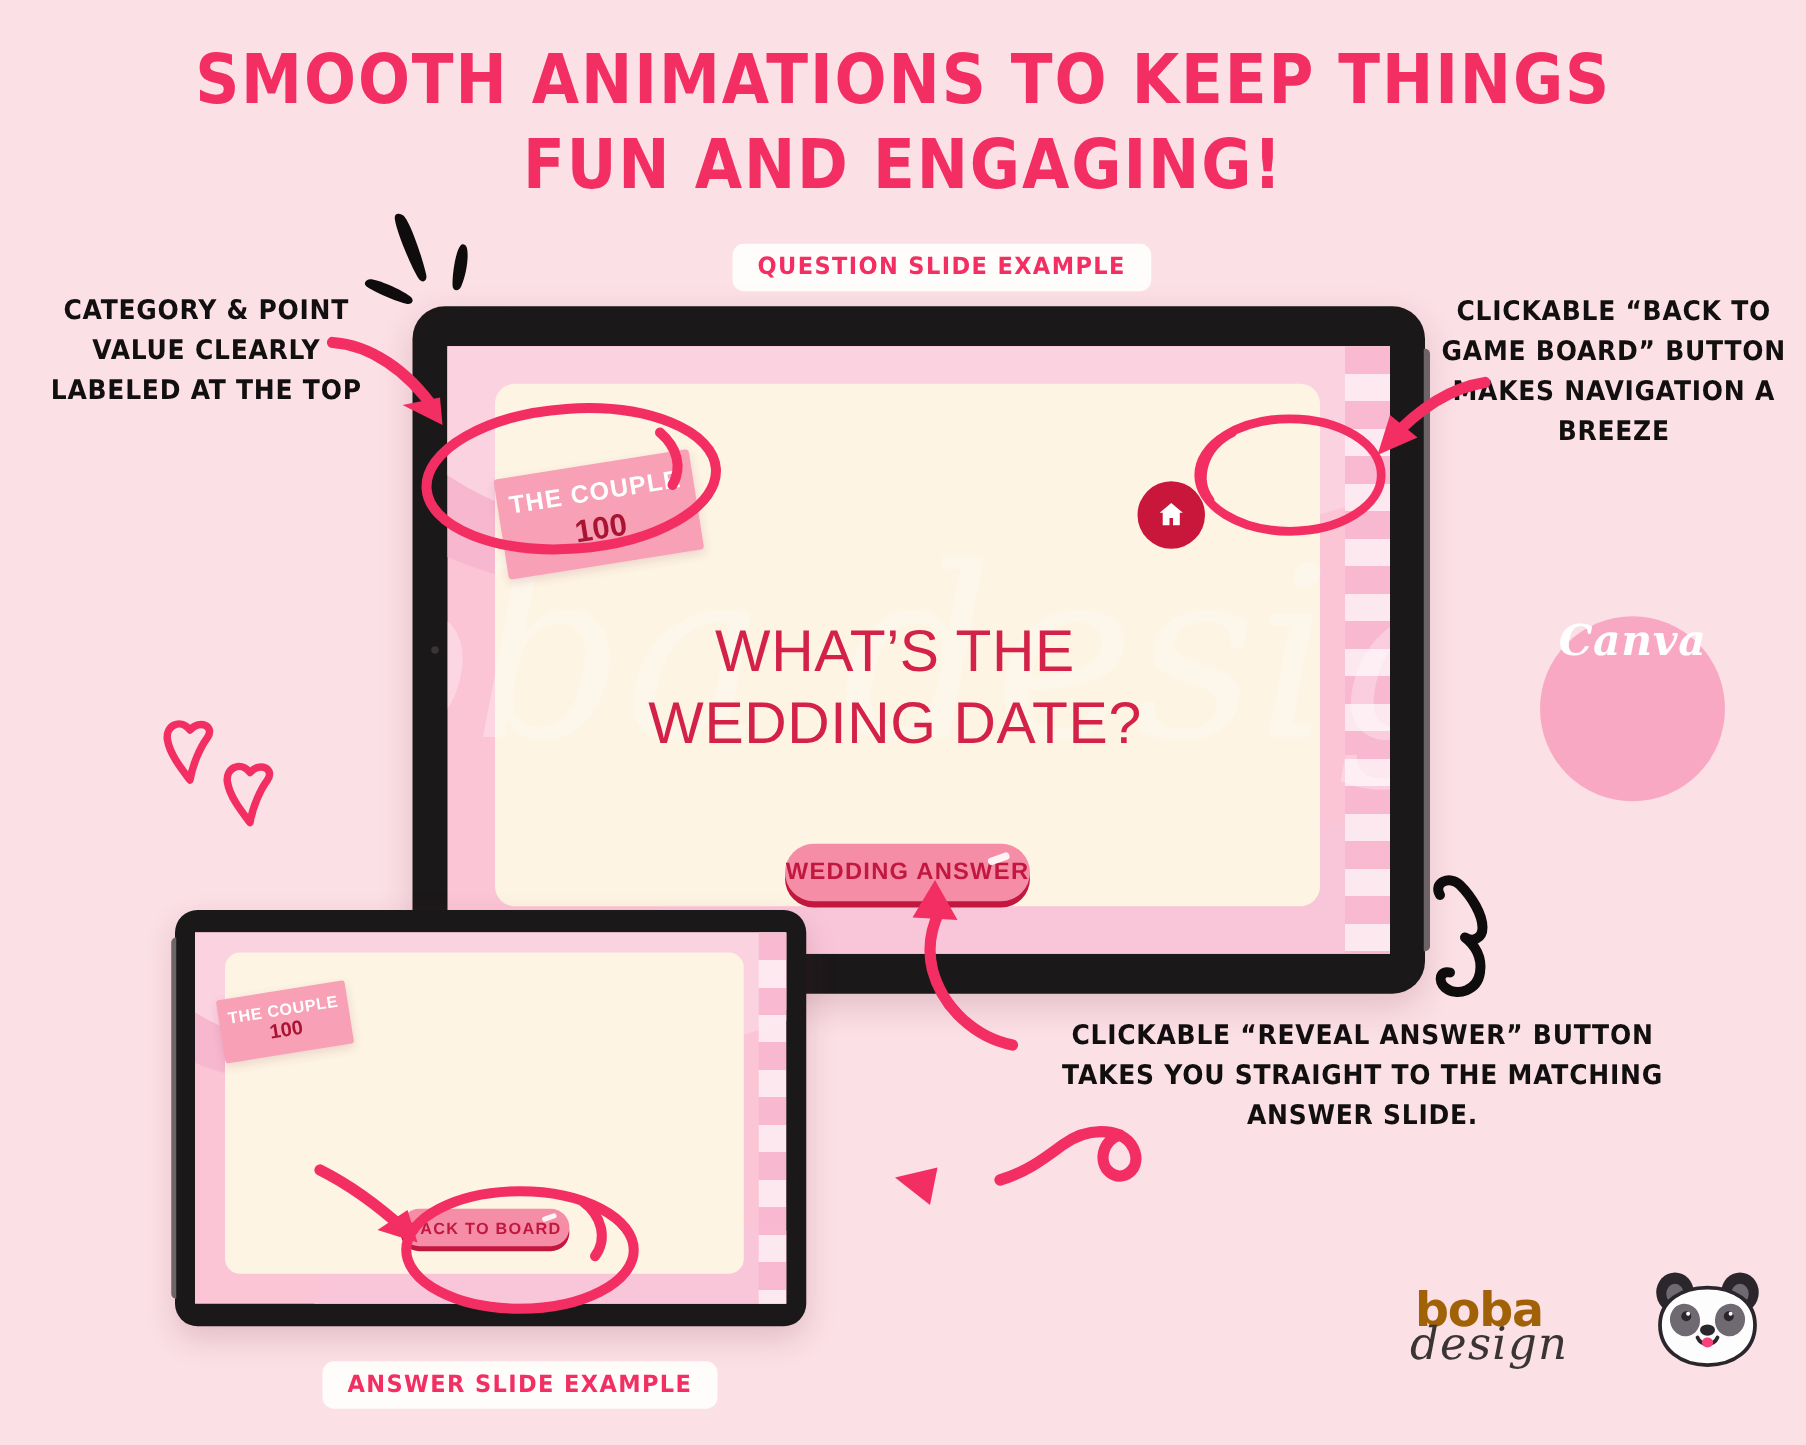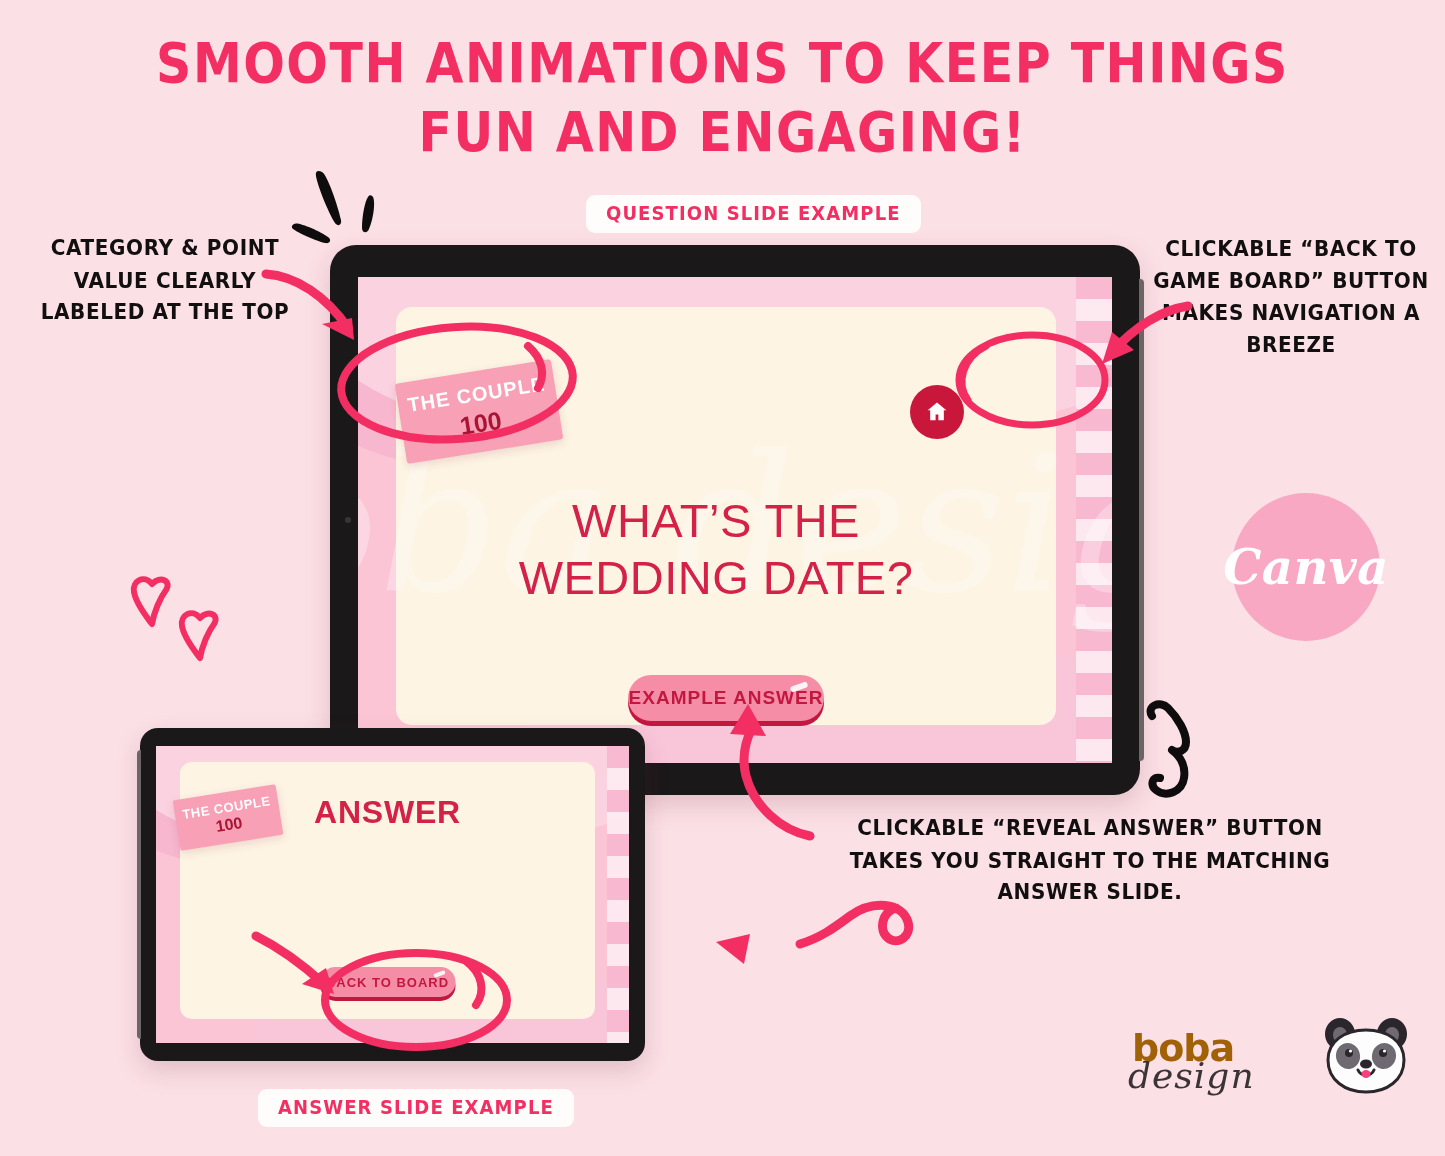--- a/index.html
+++ b/index.html
@@ -294,27 +294,26 @@
   }
 
   
   .canva {
     position: absolute;
     left: 1232px; top: 493px;
     width: 148px; height: 148px;
     border-radius: 50%;
     background: #f9a8c4;
     display: flex;
-    align-items: center;
     justify-content: center;
     color: #ffffff;
     font-family: "DejaVu Serif", serif;
     font-style: italic;
     font-weight: bold;
-    font-size: 48px;
+    font-size: 34px;
     letter-spacing: .5px;
   }
 
   
   .logo {
     position: absolute;
     left: 1128px; top: 1008px;
     width: 300px; height: 100px;
   }
   .logo .word-boba {
@@ -366,21 +365,21 @@
       <div class="wave-b"></div>
       <div class="wave-c"></div>
       <div class="stripes"></div>
 
       <div class="card card-big">
         <div class="ghost">boba design</div>
 
         <div class="q-text">WHAT’S THE WEDDING DATE?</div>
 
         <div class="pill btn-reveal">
-          <span>EXAMPLE ANSWER</span>
+          <span>WEDDING ANSWER</span>
           <span class="gloss"></span>
         </div>
 
         <div class="home-btn">
           <svg width="26" height="26" viewBox="0 0 24 24">
             <path d="M12 3.2 3.4 10.4h2.3v9.1h5v-5.2h2.6v5.2h5v-9.1h2.3Z" fill="#ffffff"></path>
           </svg>
         </div>
       </div>
 
@@ -392,21 +391,20 @@
   </div>
 
   <div class="tablet-small">
     <div class="slide">
       <div class="wave-a"></div>
       <div class="wave-b"></div>
       <div class="wave-c"></div>
       <div class="stripes" style="width:22px"></div>
 
       <div class="card card-small">
-        <div class="a-title">ANSWER</div>
 
         <div class="pill btn-back">
           <span>BACK TO BOARD</span>
           <span class="gloss"></span>
         </div>
       </div>
 
       <div class="cat-tag cat-small">
         <span class="cat-name">THE COUPLE</span>
         <span class="cat-points">100</span>

